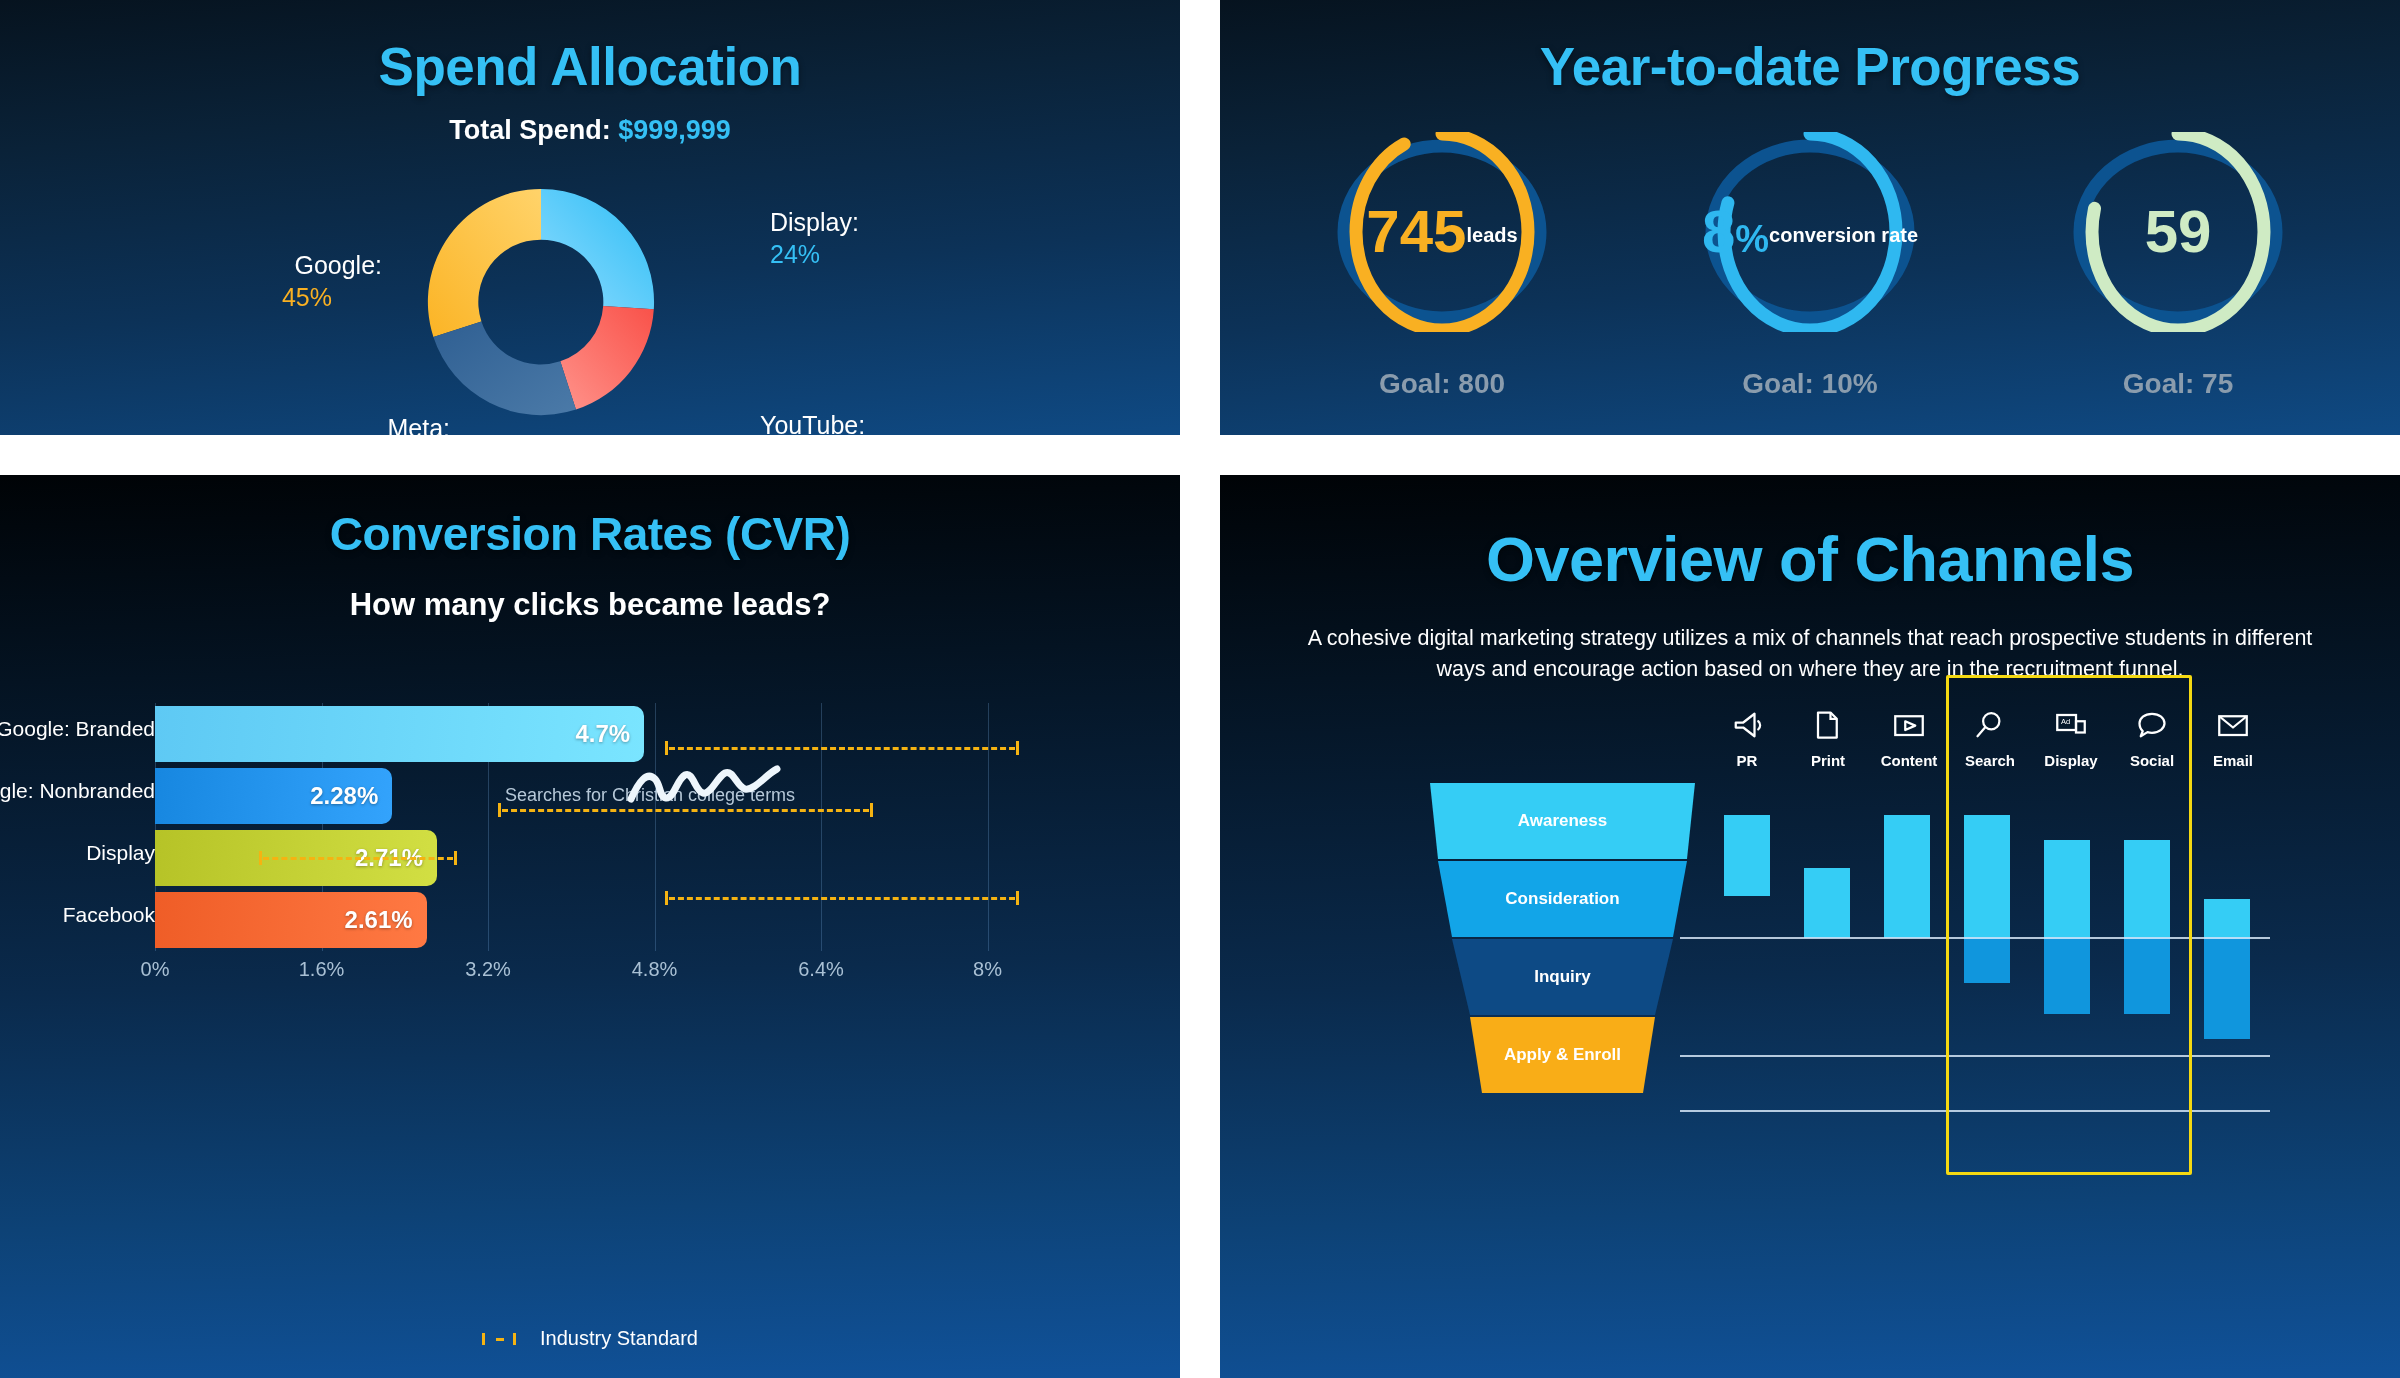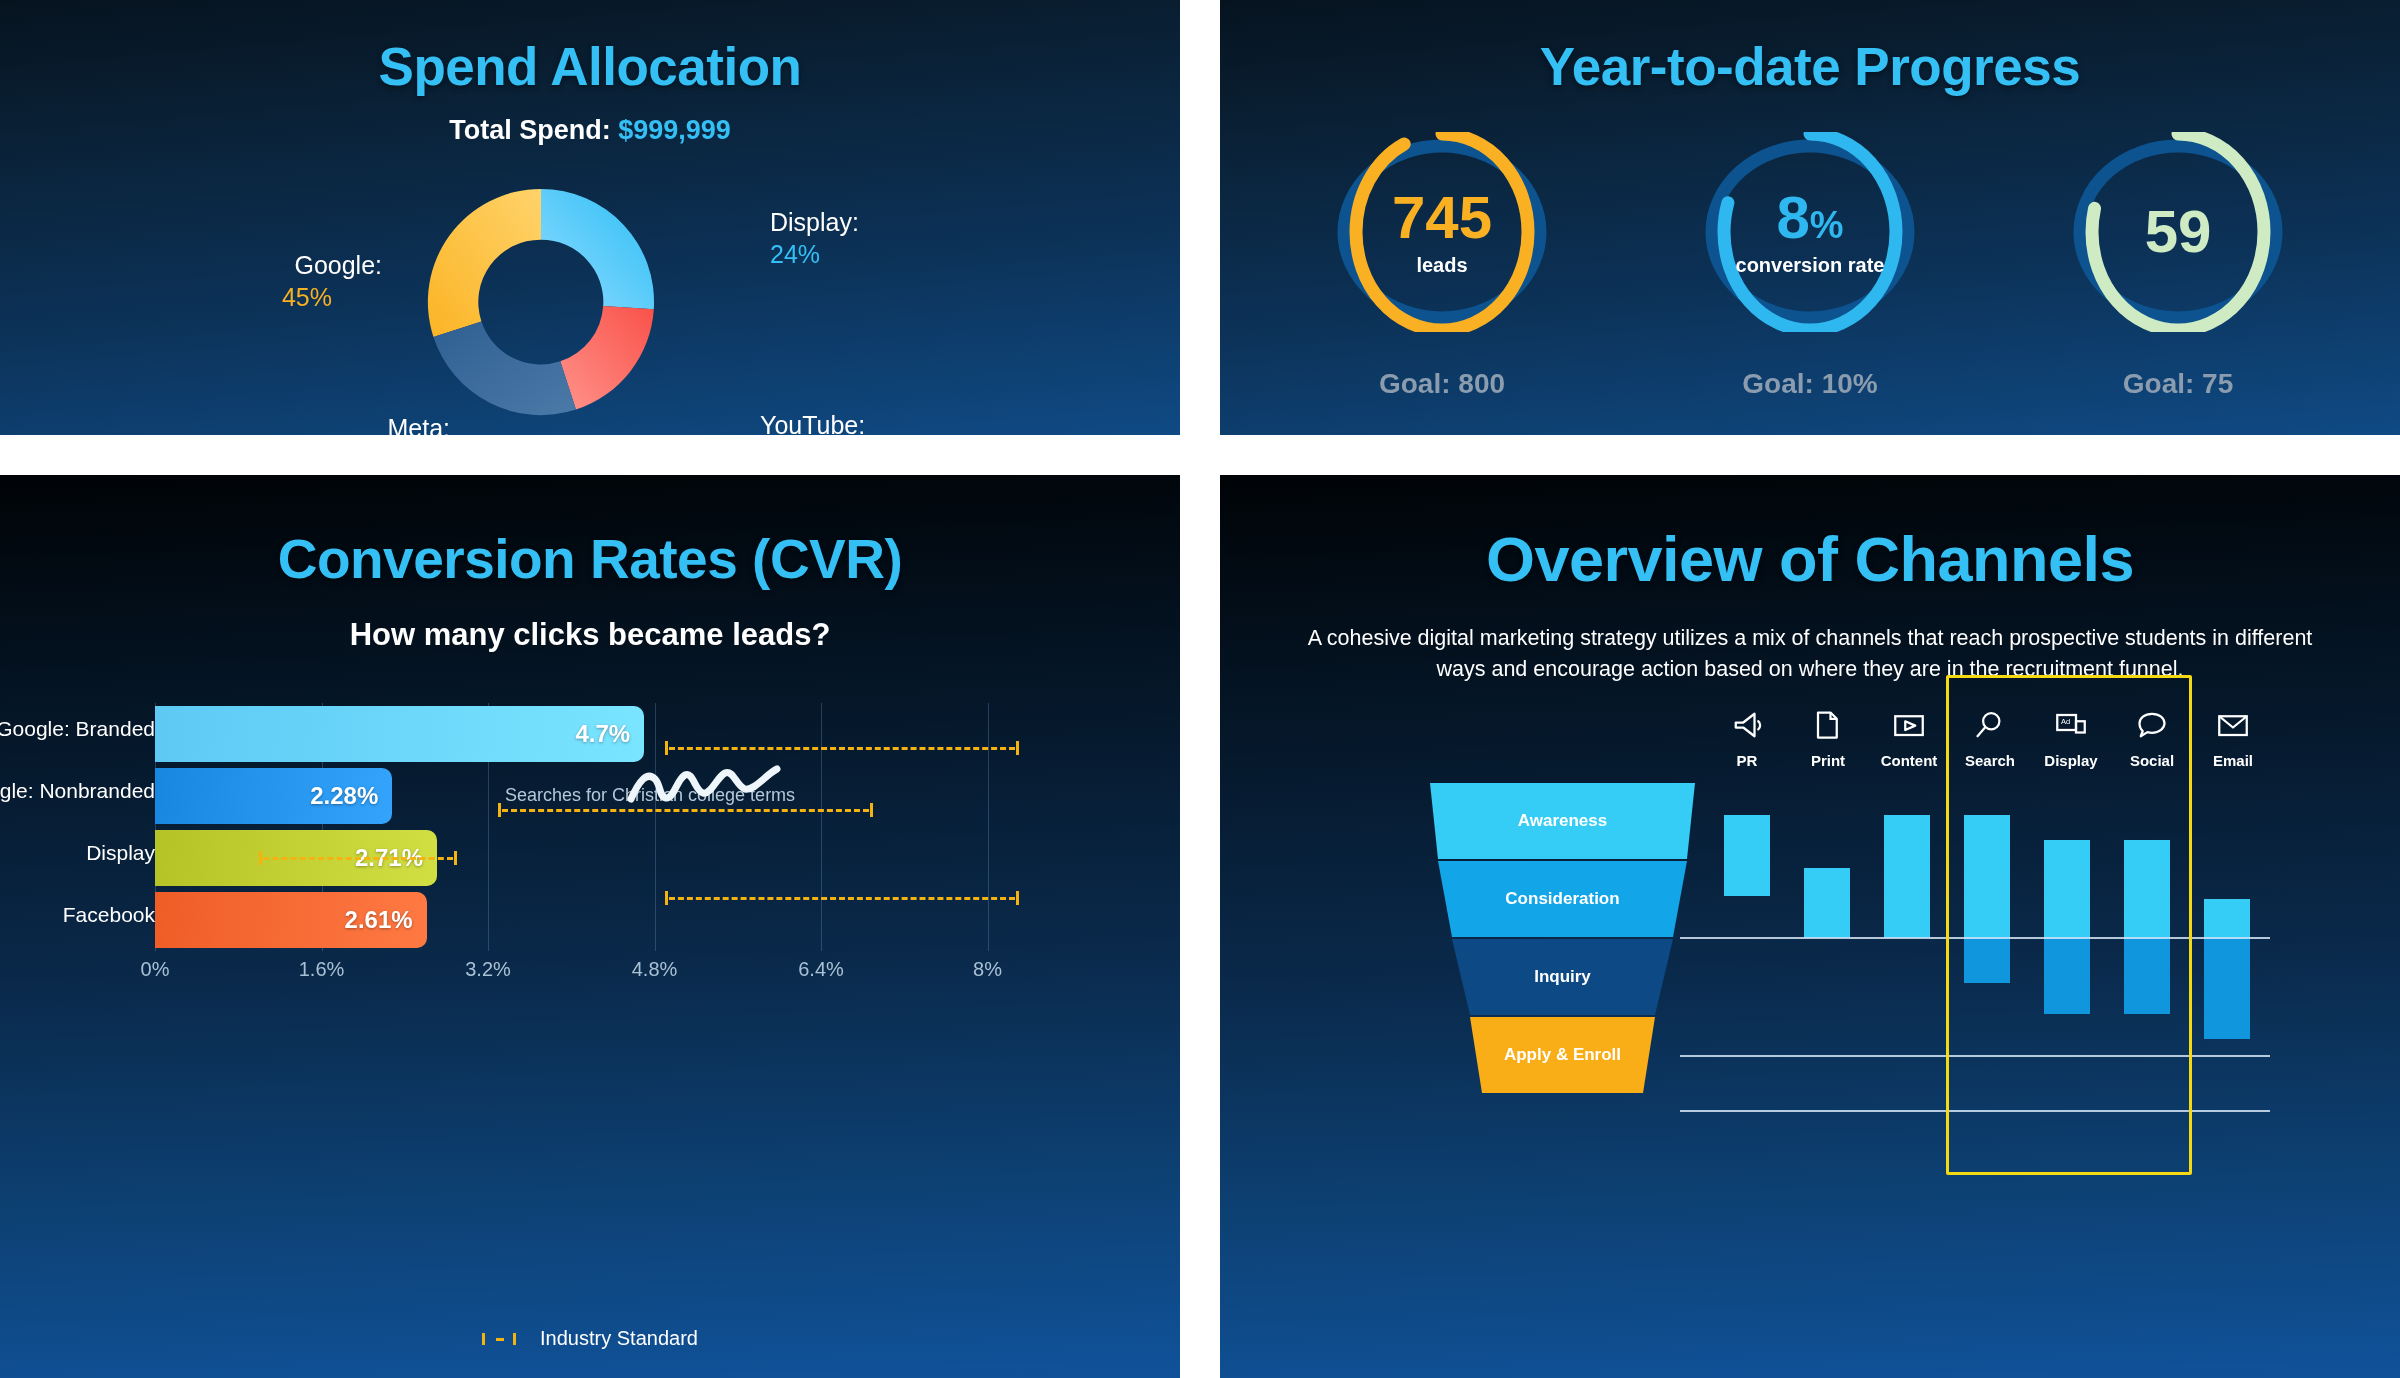--- a/index.html
+++ b/index.html
@@ -58,30 +58,30 @@
   #s2 .title { font-size: 53px; margin-top: 36px; }
   .gauges {
     position: absolute; top: 132px; left: 0; width: 100%;
     display: flex; justify-content: center; gap: 58px;
   }
   .gauge-col { width: 310px; text-align: center; }
   .gauge { position: relative; width: 260px; height: 200px; margin: 0 auto; }
   .gauge svg { position: absolute; inset: 0; }
   .gauge-center {
     position: absolute; inset: 0;
-    display: flex; flex-direction: column;
+    display: flex; flex-direction: row;
     align-items: center; justify-content: center;
   }
   .gauge-value { font-size: 60px; font-weight: bold; line-height: 1; }
   .gauge-value .unit { font-size: 38px; }
   .gauge-sub { font-size: 20px; font-weight: bold; color: #ffffff; margin-top: 6px; }
   .gauge-goal { font-size: 28px; font-weight: bold; color: #8a9cad; margin-top: 36px; }
 
   
-  #s3 .title { font-size: 55px; margin-top: 52px; }
+  #s3 .title { font-size: 46px; margin-top: 32px; }
   #s3 .subtitle {
     text-align: center; margin-top: 26px;
     font-size: 31px; font-weight: bold; color: #ffffff;
   }
   .barchart { position: absolute; left: 0; top: 228px; width: 1180px; height: 300px; padding-left: 36px; }
   .bc-rows { position: absolute; left: 0; top: 0; width: 1180px; }
   .bc-row { position: relative; height: 62px; }
   .bc-cat {
     position: absolute; right: 1025px; top: 14px;
     color: #ffffff; font-size: 21px; white-space: nowrap;

